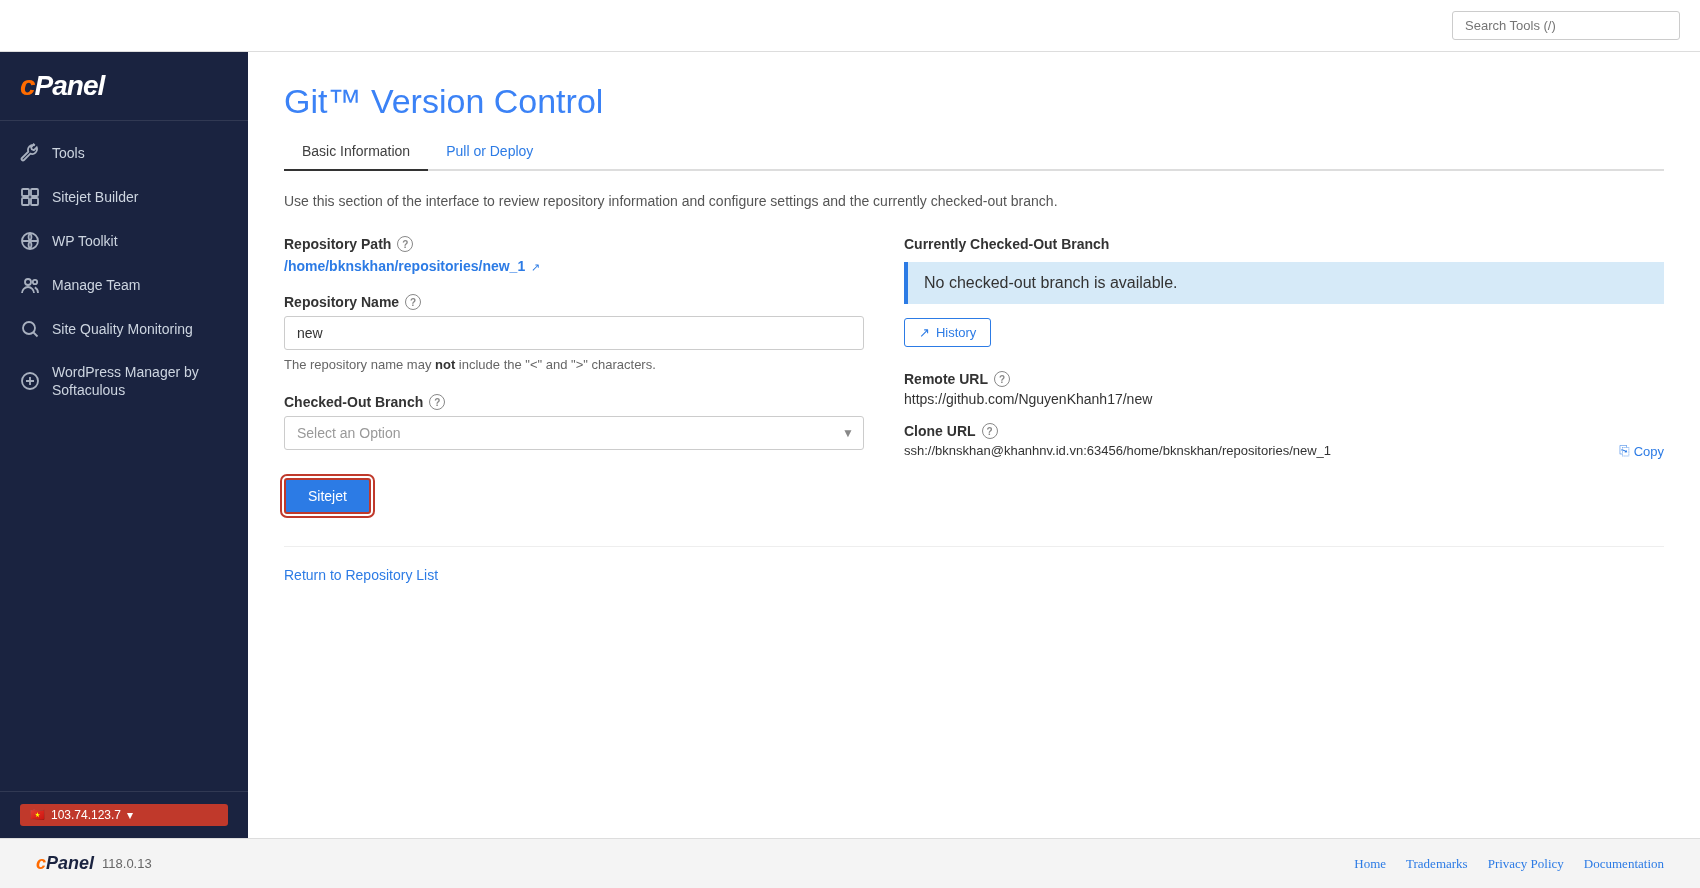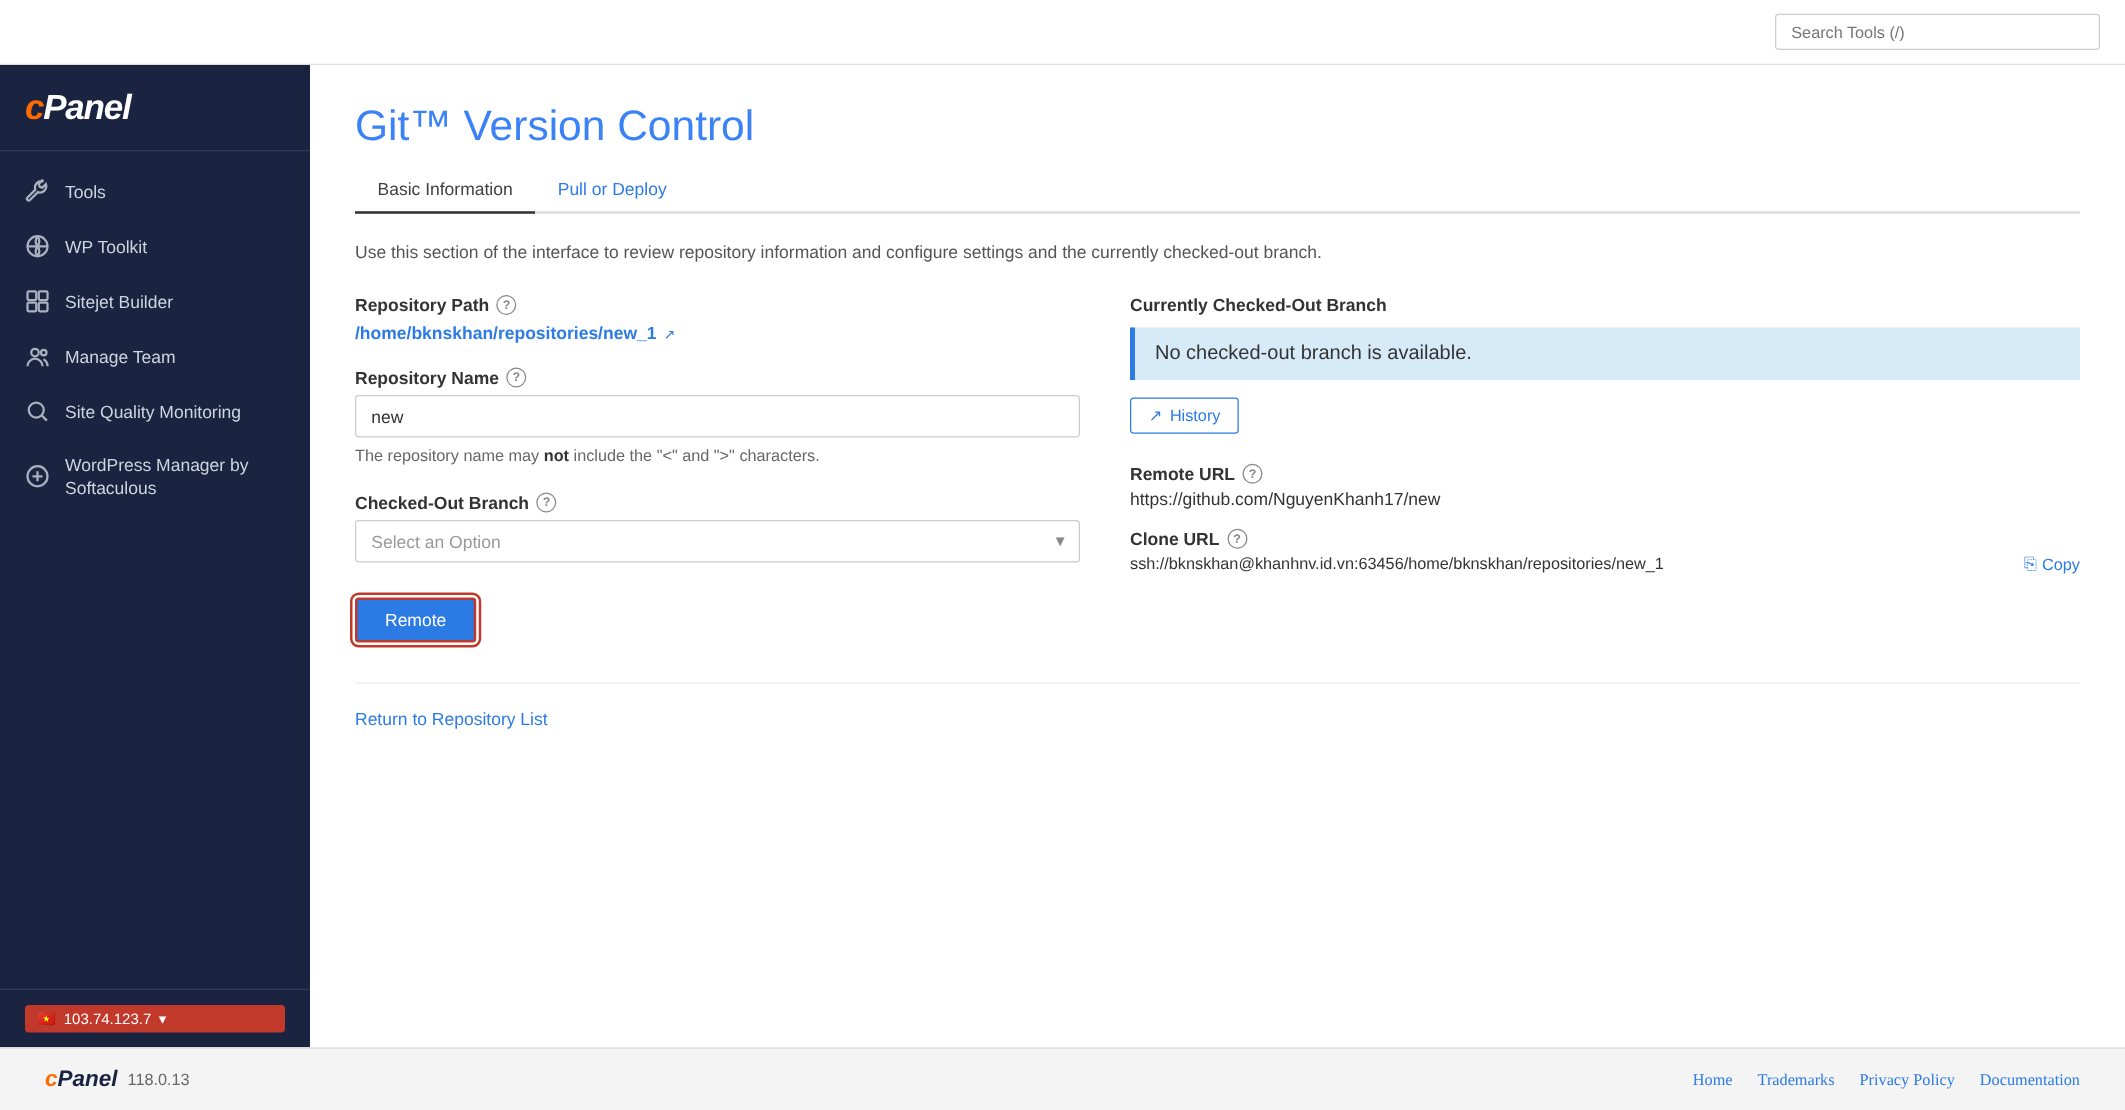--- a/index.html
+++ b/index.html
@@ -10,21 +10,21 @@
       background: #fff;
       border-bottom: 1px solid #ddd;
       height: 52px;
       display: flex;
       align-items: center;
       justify-content: flex-end;
       padding: 0 20px;
       flex-shrink: 0;
     }
     .search-tools-input {
-      width: 260px;
+      width: 228px;
       padding: 6px 12px;
       border: 1px solid #ccc;
       border-radius: 3px;
       font-size: 13px;
       color: #999;
       background: #fff;
     }
 
     
     .main-layout {
@@ -405,42 +405,42 @@
     </div>
     <div class="sidebar-nav">
 
       <div class="sidebar-item">
         <span class="sidebar-icon">
           <svg viewBox="0 0 20 20" fill="none" stroke="#cdd5e0" stroke-width="1.8">
             <path d="M14.7 2.3a5 5 0 0 0-6.4 6.4L2 15a1.4 1.4 0 0 0 2 2l6.3-6.3a5 5 0 0 0 6.4-6.4l-2.8 2.8-2.1-.7-.7-2.1 2.6-3z"></path>
           </svg>
         </span>
         <span>Tools</span>
-      </div>
-
-      <div class="sidebar-item">
-        <span class="sidebar-icon">
-          <svg viewBox="0 0 20 20" fill="none" stroke="#cdd5e0" stroke-width="1.8">
-            <circle cx="10" cy="10" r="8"></circle>
-            <path d="M2.2 10h15.6M10 2.2c-2 2.5-2 5 0 7.8s2 5.3 0 7.8M10 2.2c2 2.5 2 5 0 7.8s-2 5.3 0 7.8"></path>
-          </svg>
-        </span>
-        <span>WP Toolkit</span>
       </div>
 
       <div class="sidebar-item">
         <span class="sidebar-icon">
           <svg viewBox="0 0 20 20" fill="none" stroke="#cdd5e0" stroke-width="1.8">
             <rect x="2" y="2" width="7" height="7" rx="1"></rect>
             <rect x="11" y="2" width="7" height="7" rx="1"></rect>
             <rect x="2" y="11" width="7" height="7" rx="1"></rect>
             <rect x="11" y="11" width="7" height="7" rx="1"></rect>
           </svg>
         </span>
         <span>Sitejet Builder</span>
+      </div>
+
+      <div class="sidebar-item">
+        <span class="sidebar-icon">
+          <svg viewBox="0 0 20 20" fill="none" stroke="#cdd5e0" stroke-width="1.8">
+            <circle cx="10" cy="10" r="8"></circle>
+            <path d="M2.2 10h15.6M10 2.2c-2 2.5-2 5 0 7.8s2 5.3 0 7.8M10 2.2c2 2.5 2 5 0 7.8s-2 5.3 0 7.8"></path>
+          </svg>
+        </span>
+        <span>WP Toolkit</span>
       </div>
 
       <div class="sidebar-item">
         <span class="sidebar-icon">
           <svg viewBox="0 0 20 20" fill="none" stroke="#cdd5e0" stroke-width="1.8">
             <circle cx="8" cy="7" r="3"></circle>
             <path d="M2 18c0-3.3 2.7-6 6-6s6 2.7 6 6"></path>
             <circle cx="15" cy="7" r="2.2"></circle>
             <path d="M18 18c0-2.5-1.3-4.6-3.2-5.6"></path>
           </svg>
@@ -532,21 +532,21 @@
             <div class="select-wrapper">
               <select class="form-select">
                 <option value="">Select an Option</option>
               </select>
               <span class="select-arrow">▼</span>
             </div>
           </div>
 
           
           <button class="update-btn">
-            <span>Remote</span>
+            <span>Sitejet</span>
           </button>
         </div>
 
         <div class="col-right">
 
           <div class="checked-out-label">Currently Checked-Out Branch</div>
 
           <div class="no-branch-box">No checked-out branch is available.</div>
 
           <button class="history-btn">

